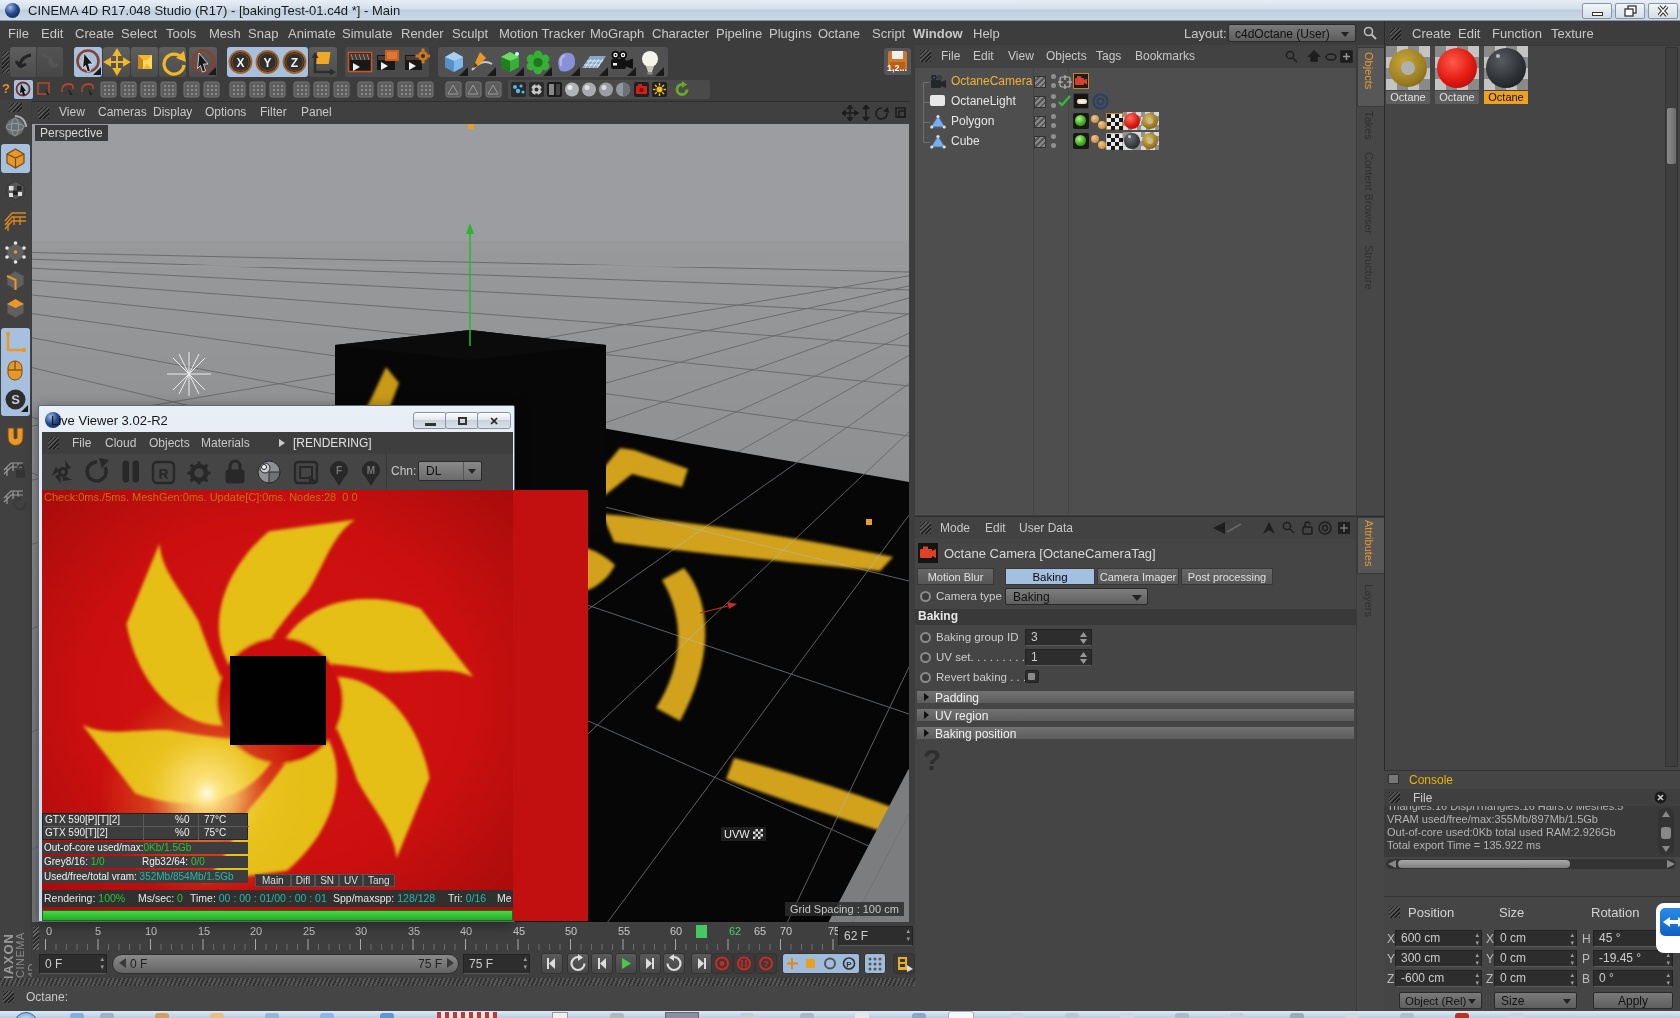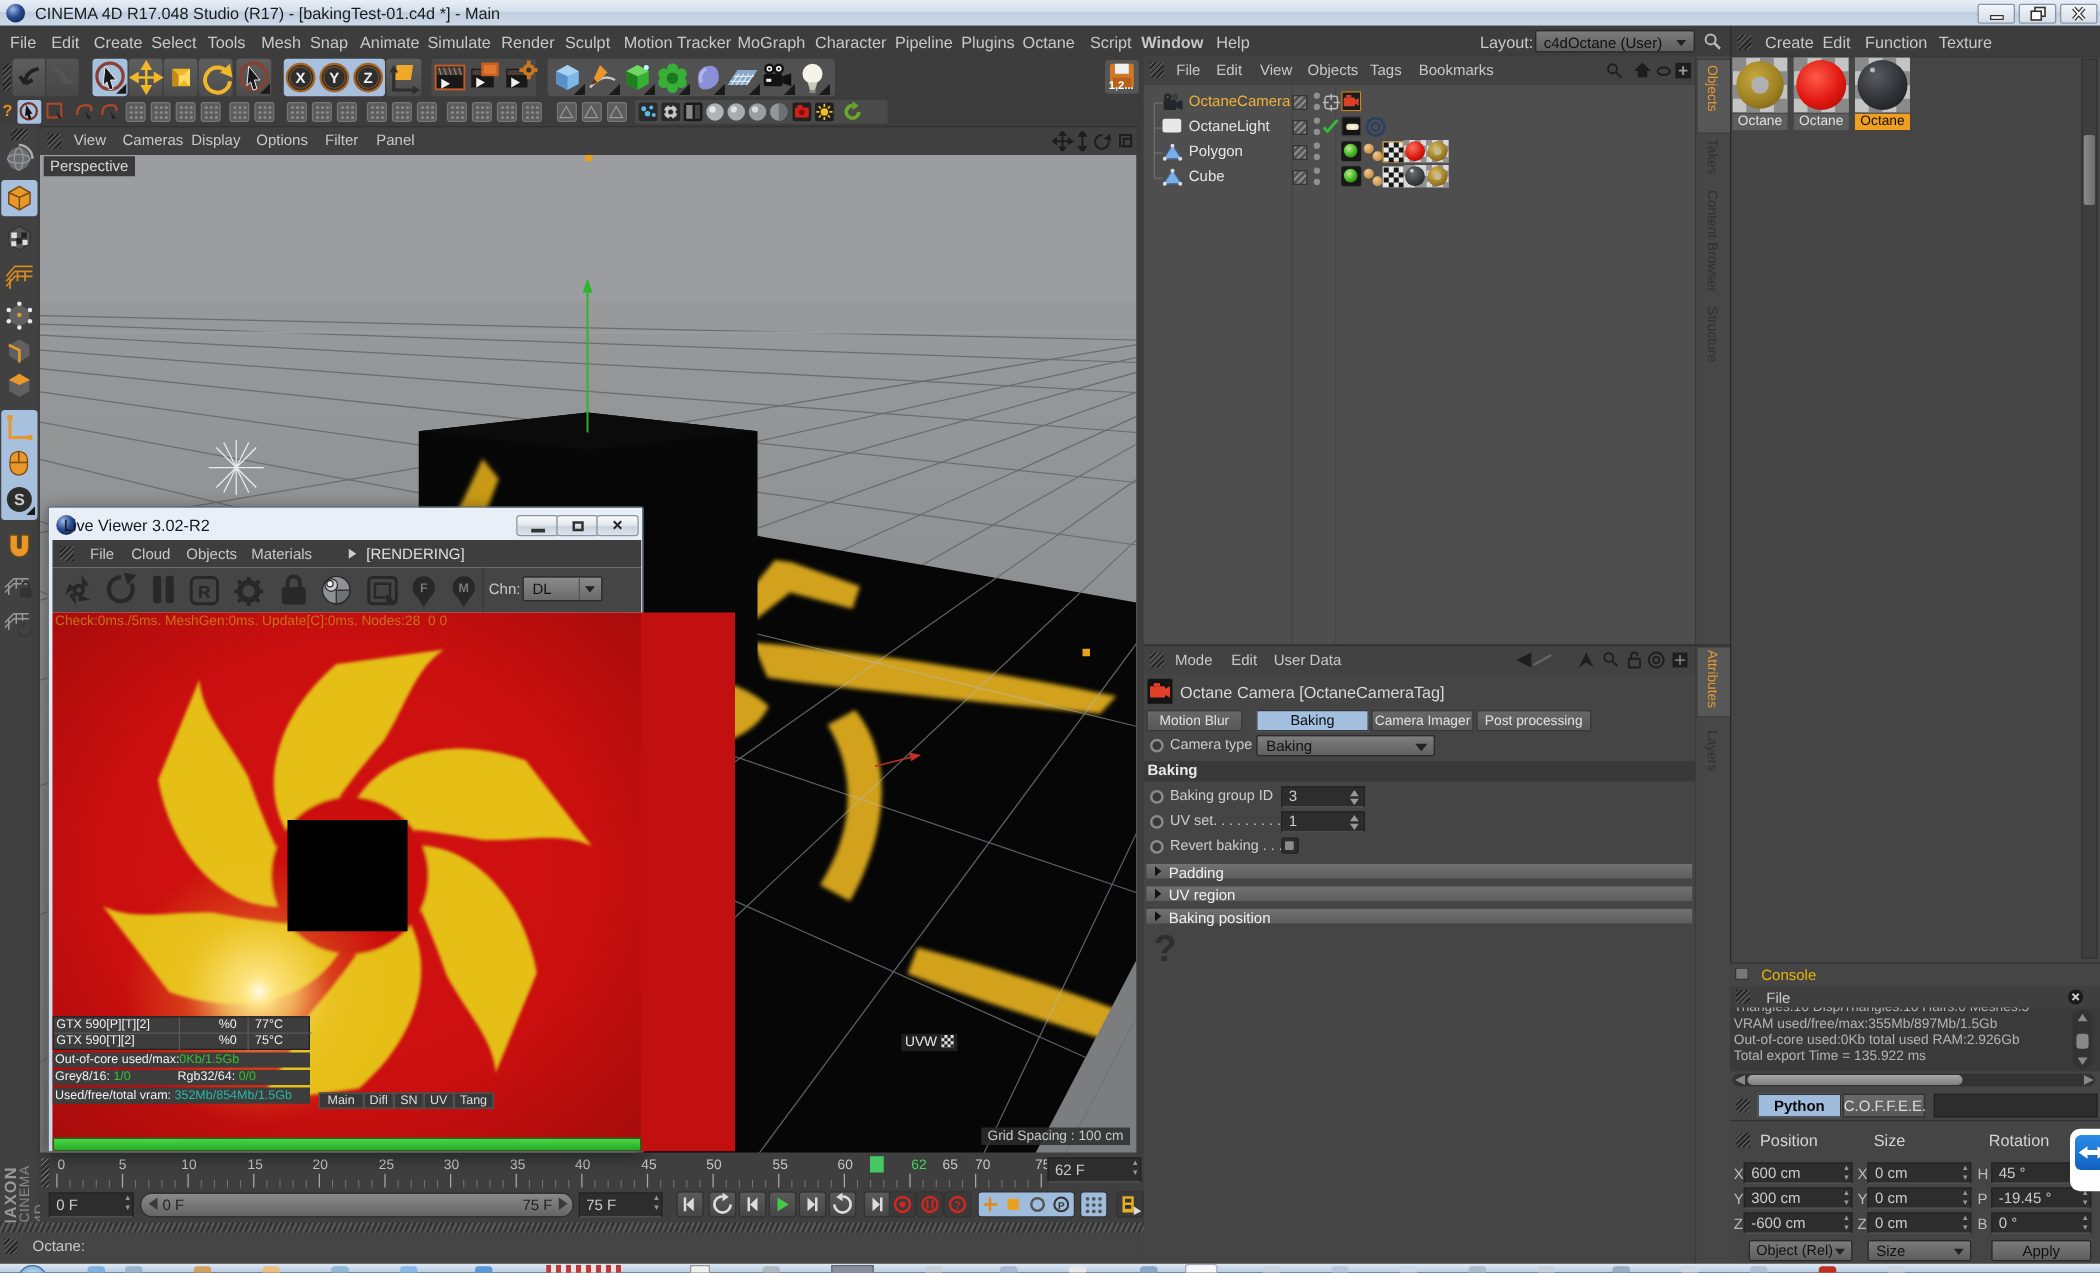--- a/index.html
+++ b/index.html
@@ -963,26 +963,20 @@
     <div class="abs" style="left:0;top:87px;width:296px;height:12px;">
       <div class="abs" style="left:2px;top:1px;width:290px;height:10px;background:#333;border-radius:5px;"></div>
       <svg class="abs" style="left:4px;top:2px" width="8" height="8" viewBox="0 0 8 8">
           <path d="M8 0 L0 4 L8 8 Z" fill="#888"></path>
         </svg>
       <div class="abs" style="left:14px;top:2px;width:172px;height:8px;background:linear-gradient(#a8a8a8,#7e7e7e);border-radius:4px;"></div>
       <svg class="abs" style="left:283px;top:2px" width="8" height="8" viewBox="0 0 8 8">
           <path d="M0 0 L8 4 L0 8 Z" fill="#888"></path>
         </svg>
     </div>
-    <div class="abs" style="left:0;top:101px;width:296px;height:25px;">
-      <div class="abs grip" style="left:5px;top:7px;width:11px;height:11px;"></div>
-      <div class="abs" style="left:22px;top:3px;width:67px;height:19px;background:#9fbcdc;border:1px solid #333;color:#0a0a0a;font-size:12px;font-weight:bold;text-align:center;line-height:18px;">Python</div>
-      <div class="abs" style="left:90px;top:3px;width:66px;height:19px;background:linear-gradient(#6a6a6a,#585858);border:1px solid #333;color:#ddd;font-size:12px;text-align:center;line-height:18px;">C.O.F.F.E.E.</div>
-      <div class="abs" style="left:163px;top:3px;width:131px;height:19px;background:#2d2d2d;border:1px solid #222;"></div>
-    </div>
   </div>
 
   <div class="abs" style="left:0;top:851px;width:296px;height:122px;background:#454545;border-top:1px solid #333;">
     <div class="abs grip" style="left:5px;top:9px;width:11px;height:12px;"></div>
     <div class="abs" style="left:24px;top:8px;color:#d4d4d4;font-size:13px;">Position</div>
     <div class="abs" style="left:115px;top:8px;color:#d4d4d4;font-size:13px;">Size</div>
     <div class="abs" style="left:207px;top:8px;color:#d4d4d4;font-size:13px;">Rotation</div>
 
     <div class="abs" style="left:3px;top:35px;color:#bbb;font-size:12px;">X</div>
     <div class="abs" style="left:3px;top:55px;color:#bbb;font-size:12px;">Y</div>
@@ -1327,15 +1321,23 @@
         <span class="abs" style="left:100px;top:0px;">Rgb32/64: <span style="color:#35c035;">0/0</span></span>
       </div>
     <div class="abs" style="left:0;top:380px;width:206px;height:13px;background:#3d3d3d;color:#f0f0f0;font-size:10px;white-space:nowrap;">
         <span class="abs" style="left:2px;top:1px;">Used/free/total vram: <span style="color:#28b8a8;">352Mb/854Mb/1.5Gb</span></span>
       </div>
     
     <div class="abs" style="left:213px;top:385px;height:13px;color:#ddd;font-size:10px;white-space:nowrap;">
       <span style="background:#383838;border:1px solid #555;padding:0 6px;">Main</span><span style="background:#383838;border:1px solid #555;padding:0 4px;">Difl</span><span style="background:#383838;border:1px solid #555;padding:0 4px;">SN</span><span style="background:#383838;border:1px solid #555;padding:0 4px;">UV</span><span style="background:#383838;border:1px solid #555;padding:0 4px;">Tang</span>
     </div>
     
+    <div class="abs" style="left:0;top:400px;width:471px;height:17px;background:#303030;color:#e8e8e8;font-size:10.5px;white-space:nowrap;">
+      <span class="abs" style="left:2px;top:2px;">Rendering: <span style="color:#35c035;">100%</span></span>
+      <span class="abs" style="left:96px;top:2px;">Ms/sec: <span style="color:#35c035;">0</span></span>
+      <span class="abs" style="left:148px;top:2px;">Time: <span style="color:#28b8a8;">00 : 00 : 01/00 : 00 : 01</span></span>
+      <span class="abs" style="left:291px;top:2px;">Spp/maxspp: <span style="color:#28b8a8;">128/128</span></span>
+      <span class="abs" style="left:406px;top:2px;">Tri: <span style="color:#28b8a8;">0/16</span></span>
+      <span class="abs" style="left:455px;top:2px;">Me</span>
+    </div>
     <div class="abs" style="left:0;top:420px;width:471px;height:11px;background:linear-gradient(#48d848,#28a828);border:1px solid #1a6a1a;"></div>
   </div>
 </div>
 
 </body></html>

